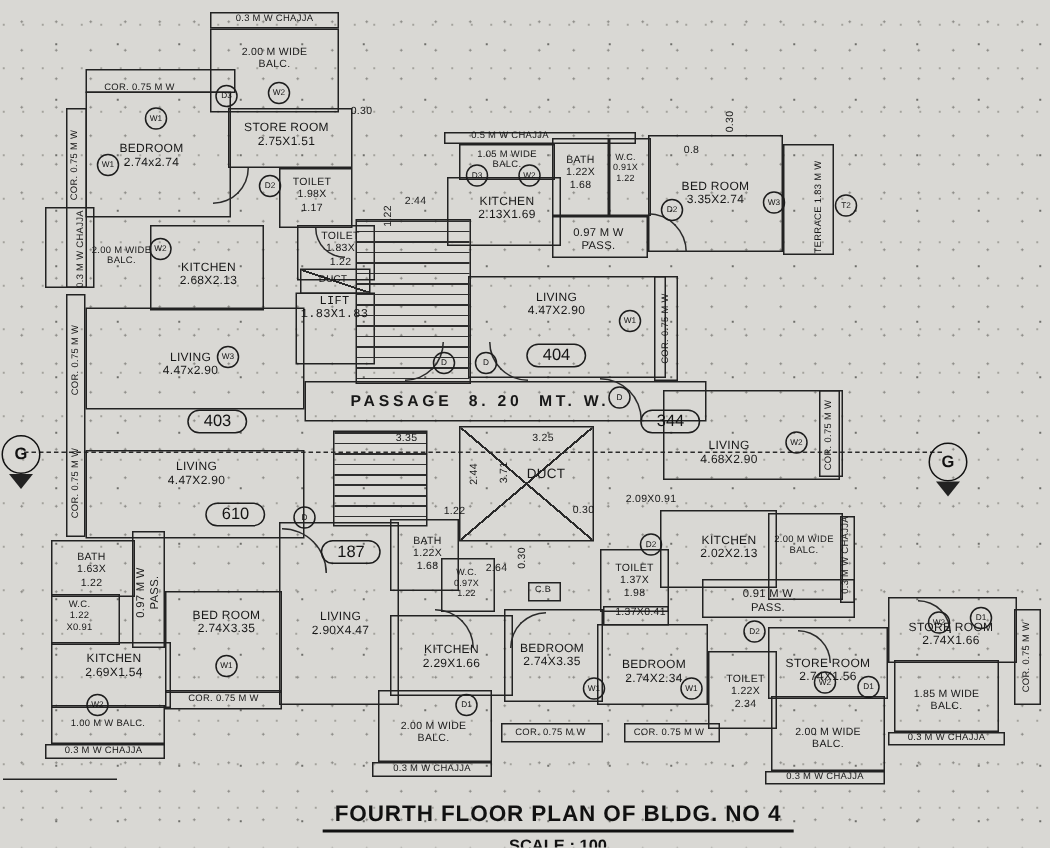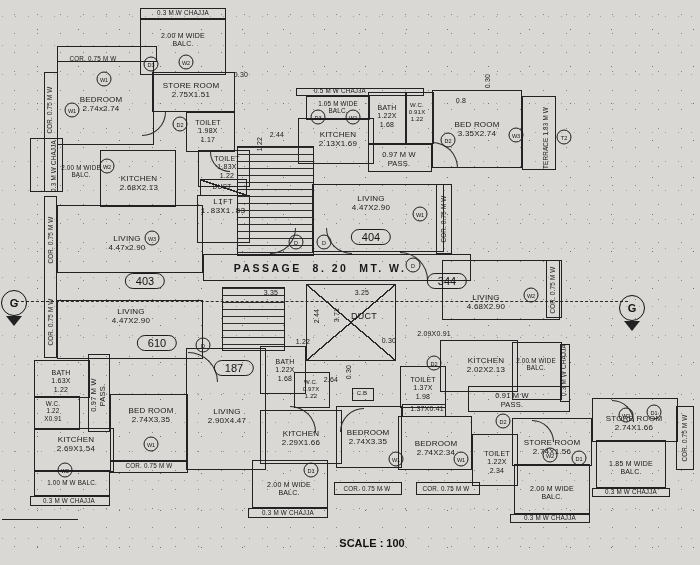--- a/index.html
+++ b/index.html
@@ -58,20 +58,21 @@
   <div class="secline"></div>
   <div class="stray"></div>
 
   <div class="gmark" style="left:14px;top:303px;">G</div>
   <div class="gtri" style="left:6px;top:316px;"></div>
 
   <div class="gmark" style="left:632px;top:308px;">G</div>
   <div class="gtri" style="left:624px;top:321px;"></div>
 
   <div class="titleblock">
+    <div class="title">FOURTH FLOOR PLAN OF BLDG. NO 4</div>
     <div class="scale">SCALE : 100</div>
   </div>
 <div class="w thin" style="left: 140px; top: 8px; width: 86px; height: 11px;"></div>
     <div class="w" style="left: 140px; top: 19px; width: 86px; height: 56px;"></div>
     <div class="w" style="left: 57px; top: 46px; width: 100px; height: 16px;"></div>
     <div class="w" style="left: 57px; top: 61px; width: 97px; height: 84px;"></div>
     <div class="w" style="left: 152px; top: 72px; width: 83px; height: 40px;"></div>
     <div class="w" style="left: 186px; top: 112px; width: 49px; height: 40px;"></div>
     <div class="w" style="left: 198px; top: 150px; width: 52px; height: 37px;"></div>
     <div class="w" style="left: 100px; top: 150px; width: 76px; height: 57px;"></div>

